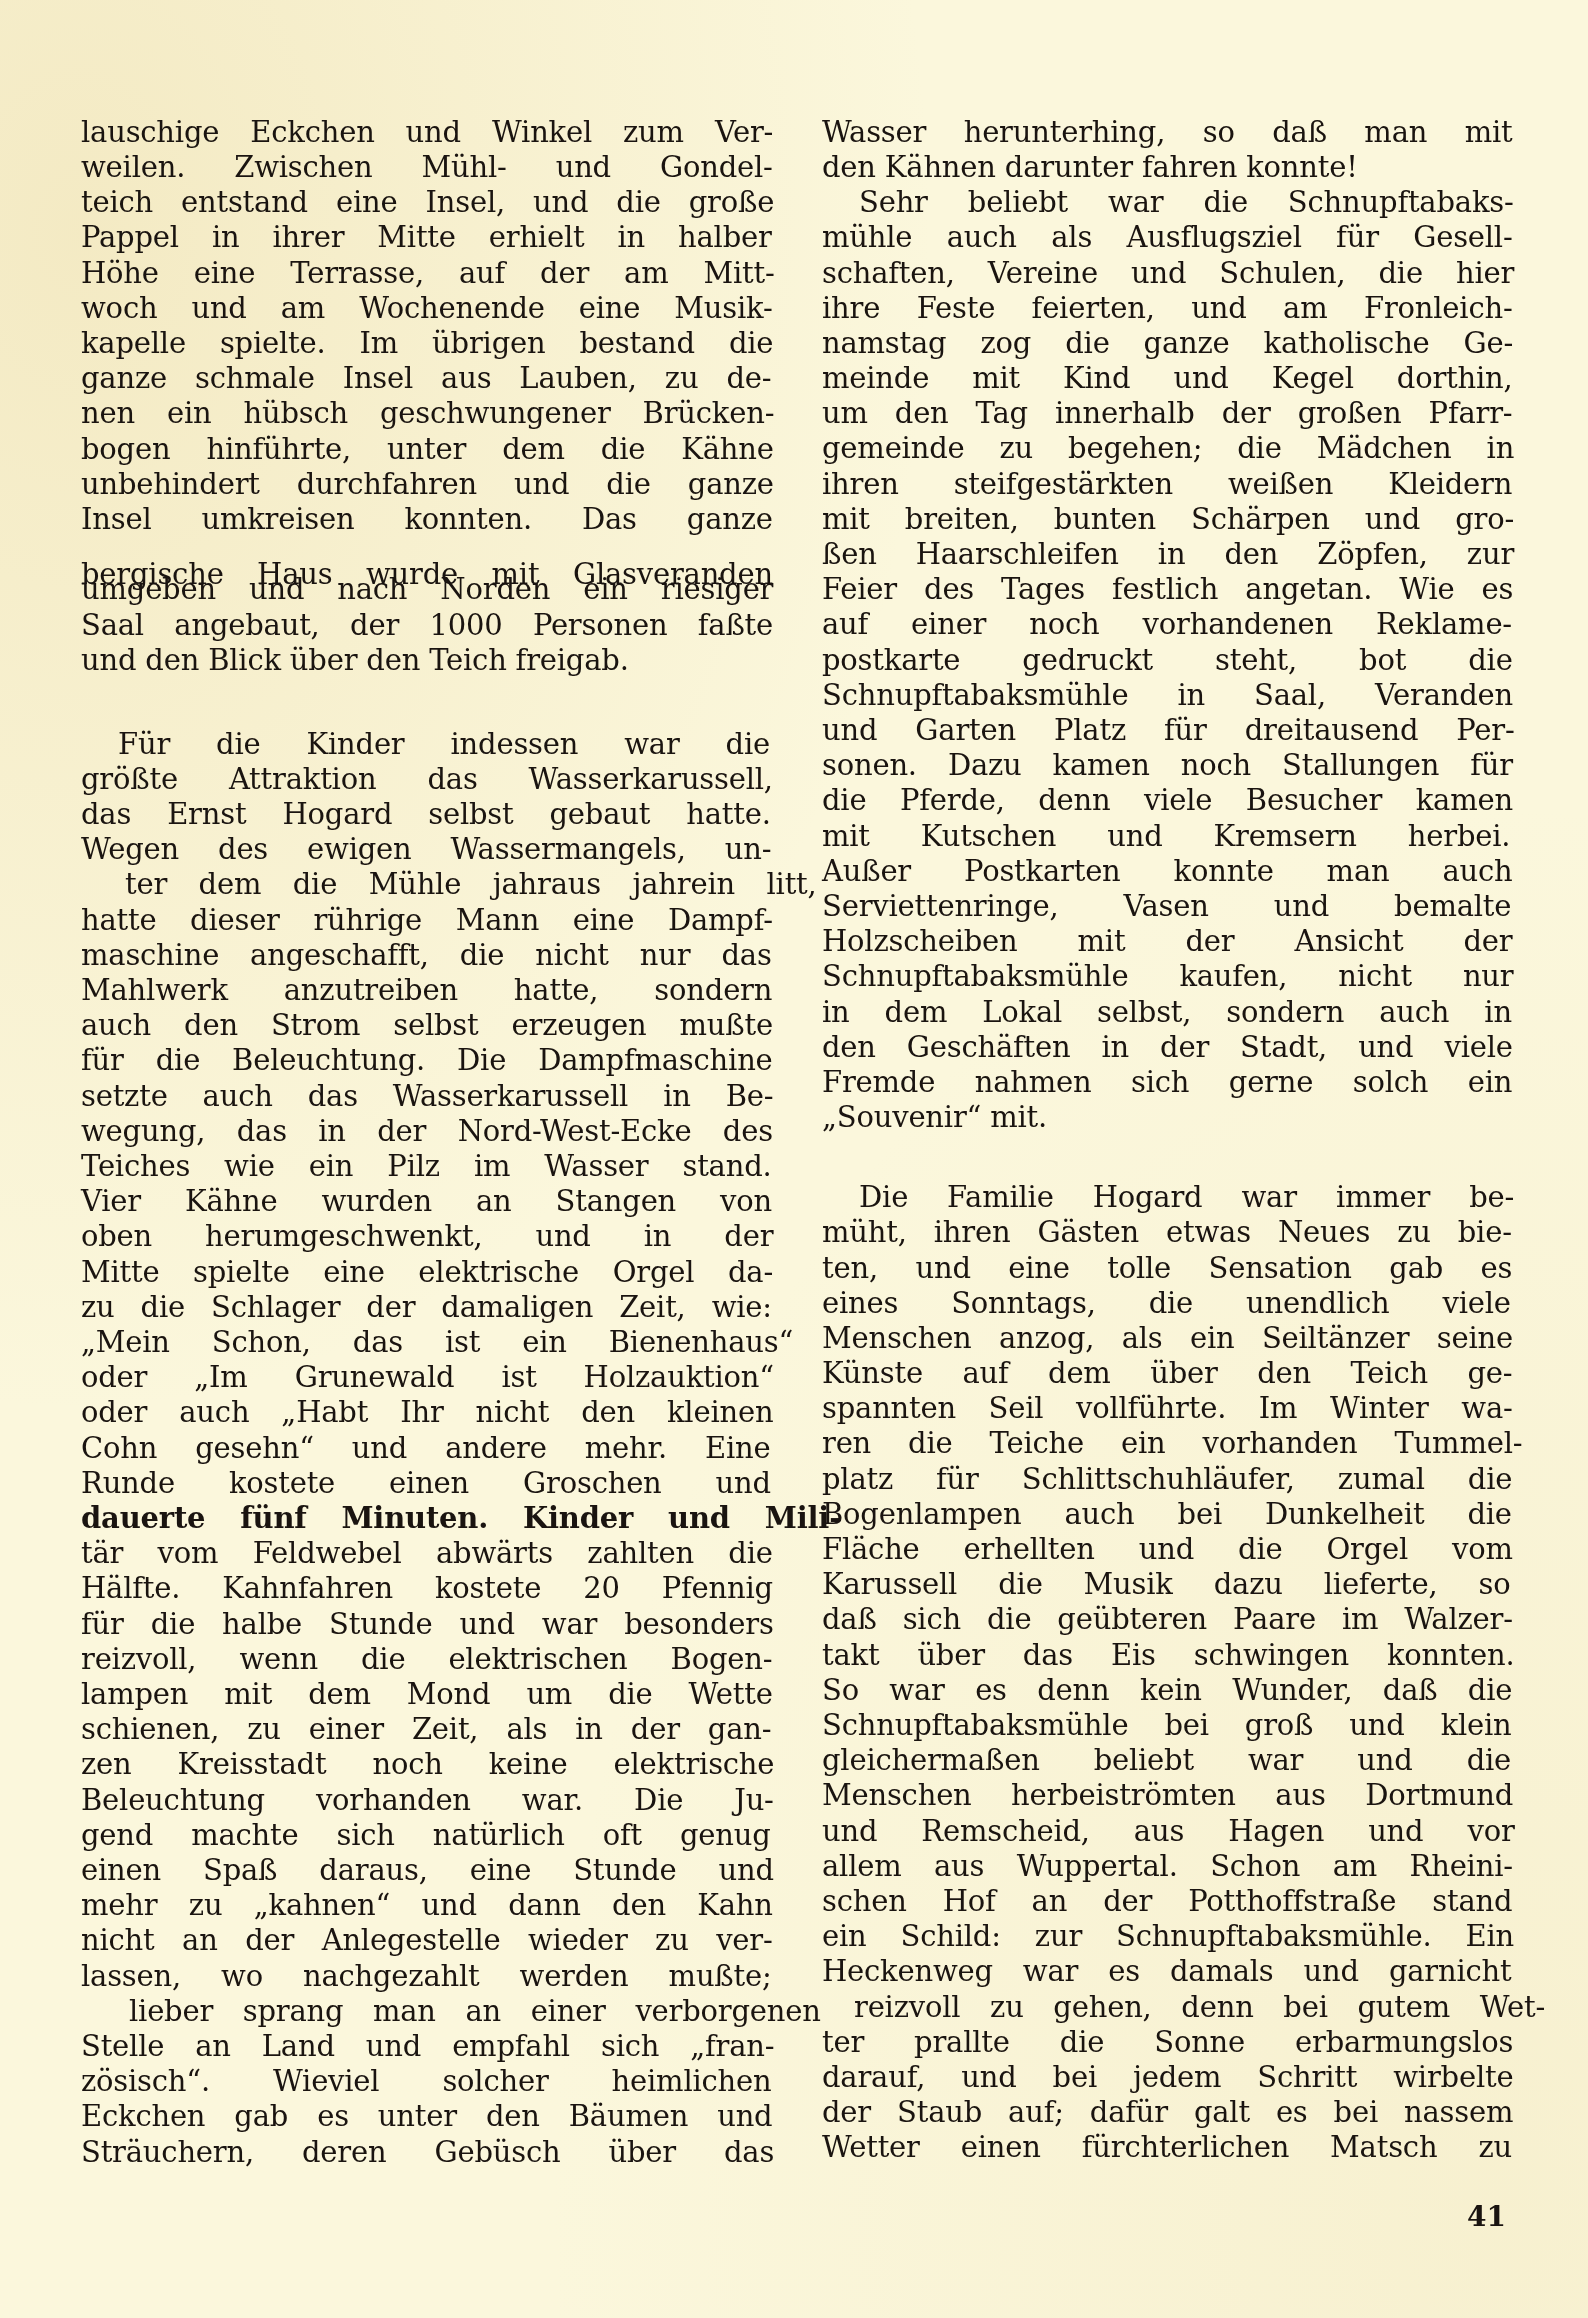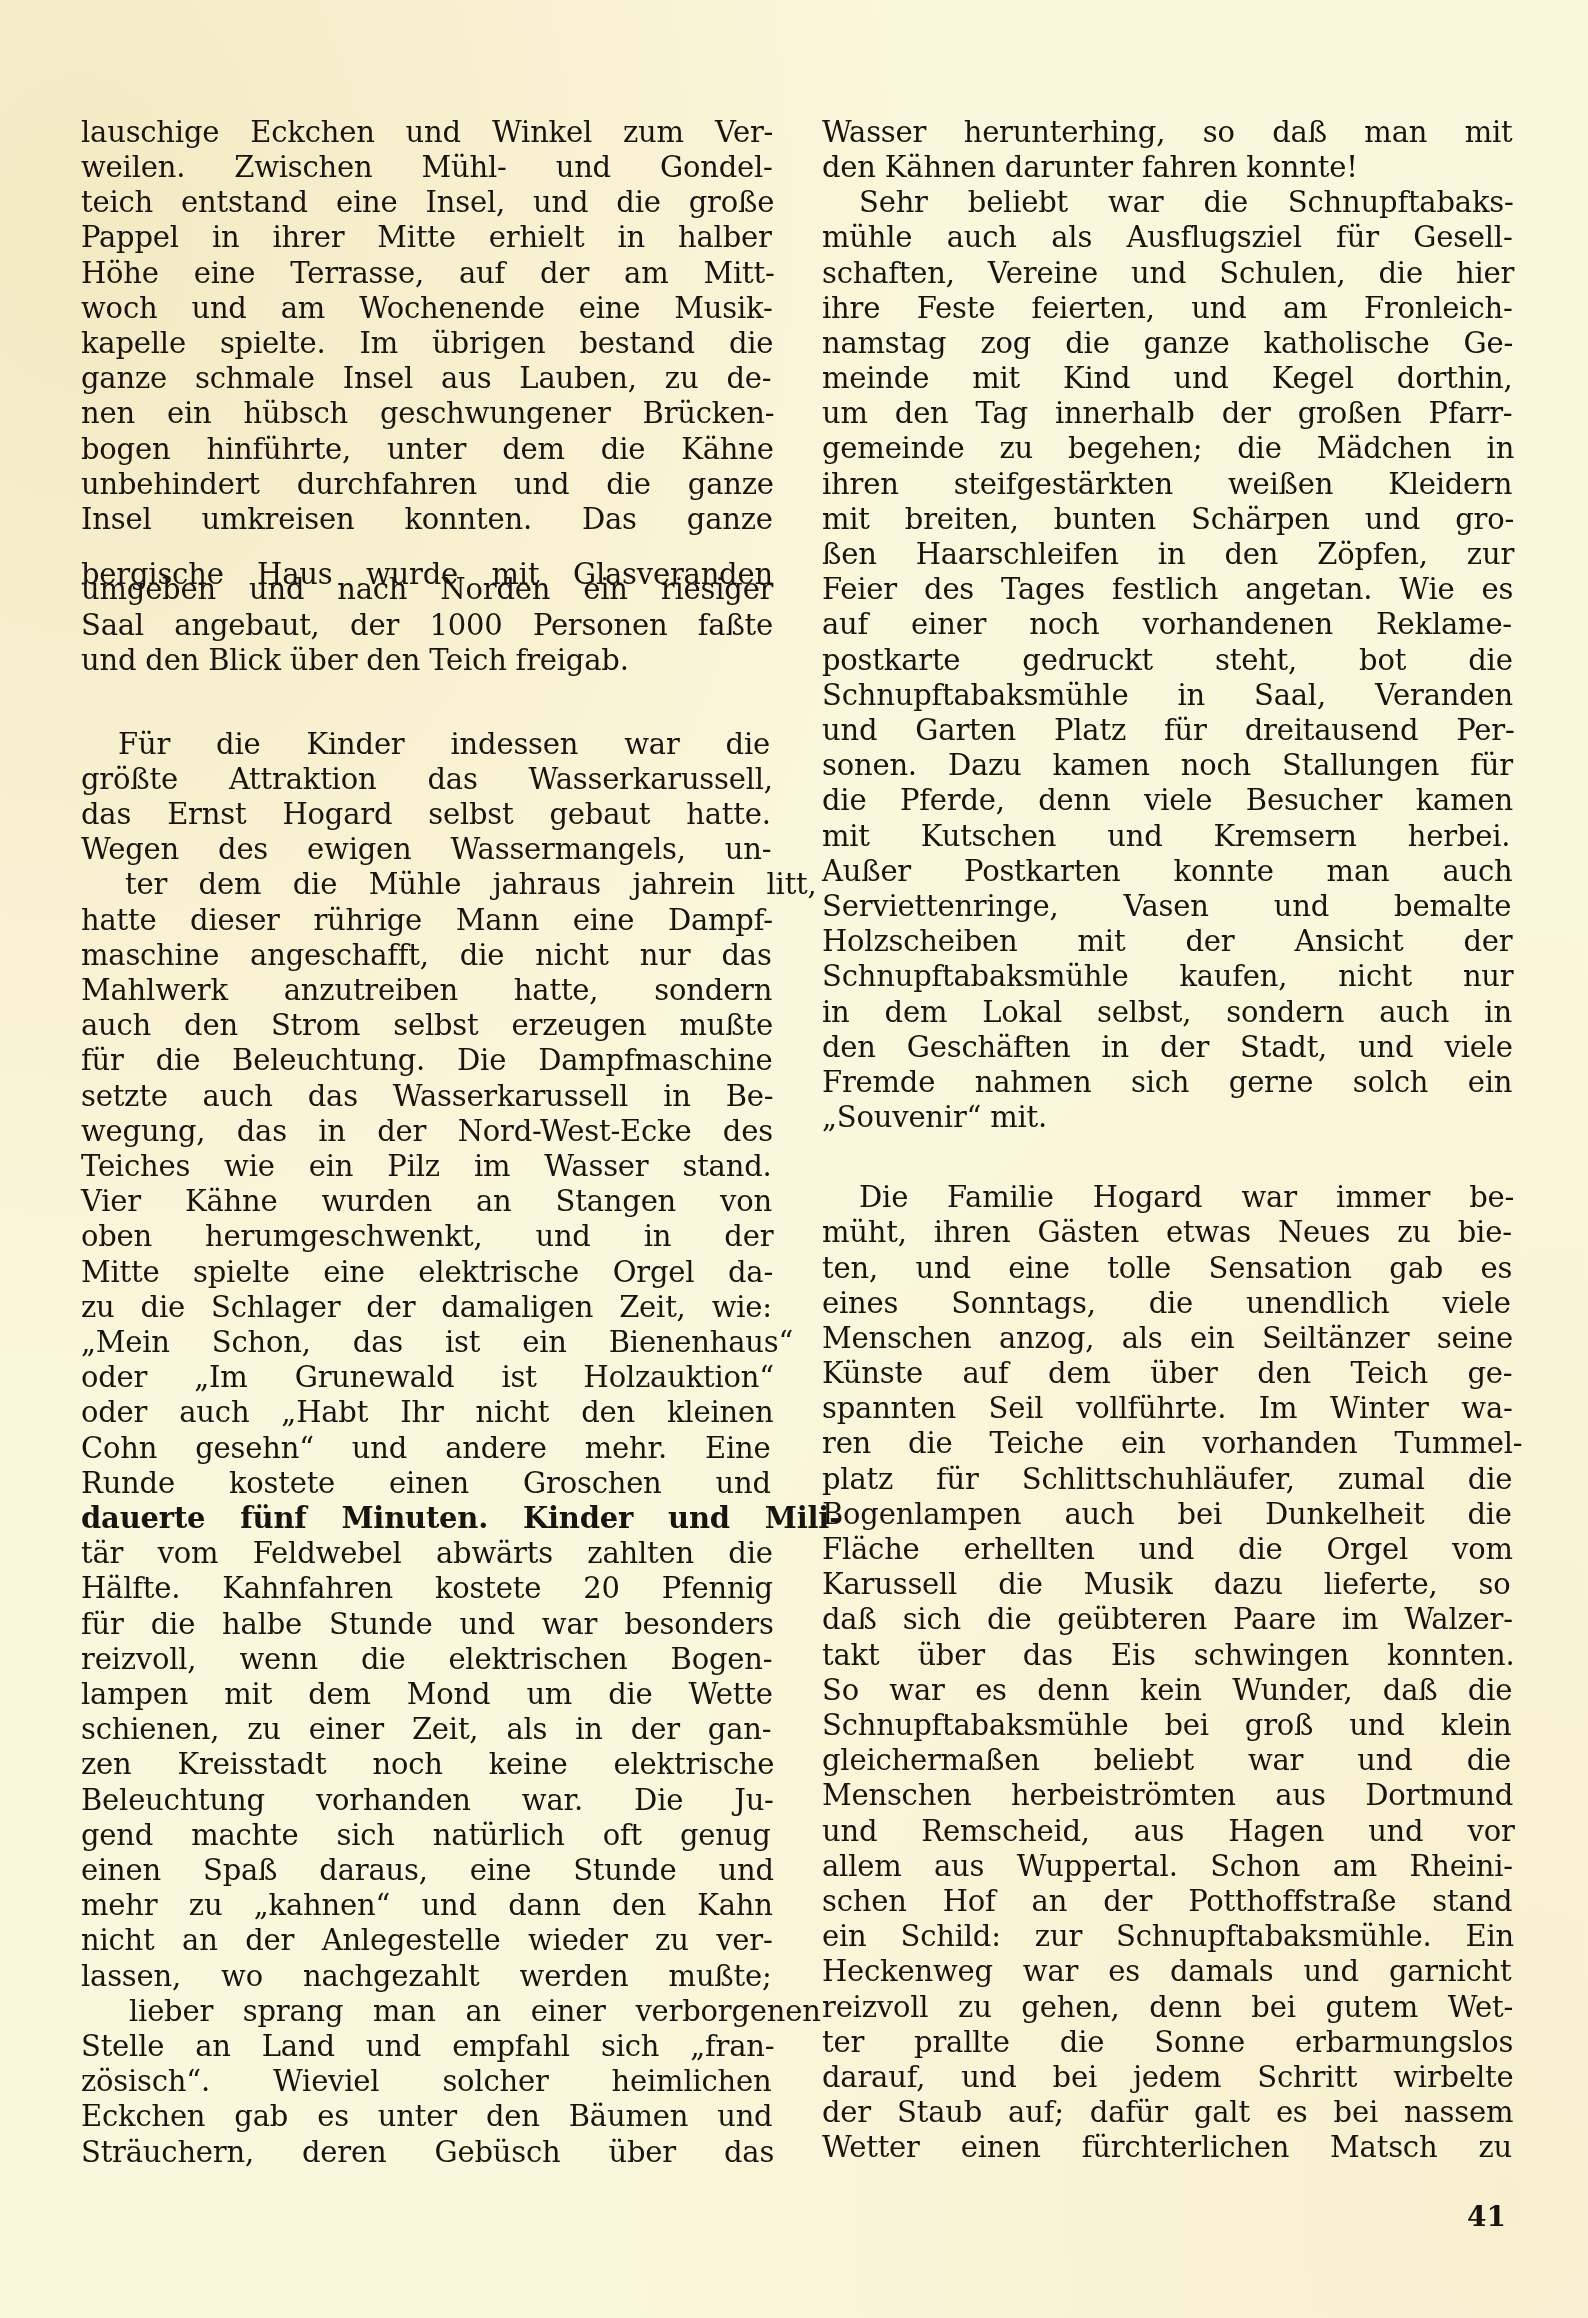--- a/index.html
+++ b/index.html
@@ -143,21 +143,21 @@
       <div class="line" style="top: 1637px; text-align-last: left; text-align: left;"><span style="white-space: nowrap; word-spacing: 29px;">takt über das Eis schwingen konnten.</span></div>
       <div class="line" style="top: 1672px; text-align-last: left; text-align: left;"><span style="white-space: nowrap; word-spacing: 21.4px;">So war es denn kein Wunder, daß die</span></div>
       <div class="line" style="top: 1707px; text-align-last: left; text-align: left;"><span style="white-space: nowrap; word-spacing: 27px;">Schnupftabaksmühle bei groß und klein</span></div>
       <div class="line" style="top: 1742px; text-align-last: left; text-align: left;"><span style="white-space: nowrap; word-spacing: 45px;">gleichermaßen beliebt war und die</span></div>
       <div class="line" style="top: 1777px; text-align-last: left; text-align: left;"><span style="white-space: nowrap; word-spacing: 30.5px;">Menschen herbeiströmten aus Dortmund</span></div>
       <div class="line" style="top: 1813px; text-align-last: left; text-align: left;"><span style="white-space: nowrap; word-spacing: 35px;">und Remscheid, aus Hagen und vor</span></div>
       <div class="line" style="top: 1848px; text-align-last: left; text-align: left;"><span style="white-space: nowrap; word-spacing: 23.5px;">allem aus Wuppertal. Schon am Rheini-</span></div>
       <div class="line" style="top: 1883px; text-align-last: left; text-align: left;"><span style="white-space: nowrap; word-spacing: 27px;">schen Hof an der Potthoffstraße stand</span></div>
       <div class="line" style="top: 1918px; text-align-last: left; text-align: left;"><span style="white-space: nowrap; word-spacing: 25px; margin-top: 8px;">ein Schild: zur Schnupftabaksmühle. Ein</span></div>
       <div class="line" style="top: 1953px; text-align-last: left; text-align: left;"><span style="white-space: nowrap; word-spacing: 21px;">Heckenweg war es damals und garnicht</span></div>
-      <div class="line" style="top: 1989px; text-align-last: left; text-align: left;"><span style="white-space: nowrap; word-spacing: 20.7px;">reizvoll zu gehen, denn bei gutem Wet-</span></div>
+      <div class="line" style="top: 1989px; text-align-last: left; text-align: left; margin-left: 32px;"><span style="white-space: nowrap; word-spacing: 20.7px;">reizvoll zu gehen, denn bei gutem Wet-</span></div>
       <div class="line" style="top: 2024px; text-align-last: left; text-align: left;"><span style="white-space: nowrap; word-spacing: 41px;">ter prallte die Sonne erbarmungslos</span></div>
       <div class="line" style="top: 2059px; text-align-last: left; text-align: left;"><span style="white-space: nowrap; word-spacing: 27px;">darauf, und bei jedem Schritt wirbelte</span></div>
       <div class="line" style="top: 2094px; text-align-last: left; text-align: left;"><span style="white-space: nowrap; word-spacing: 17px;">der Staub auf; dafür galt es bei nassem</span></div>
       <div class="line" style="top: 2129px; text-align-last: left; text-align: left;"><span style="white-space: nowrap; word-spacing: 32px;">Wetter einen fürchterlichen Matsch zu</span></div>
     </div>
   <div class="page-number">41</div>
 </div>
 
 
 </body></html>

